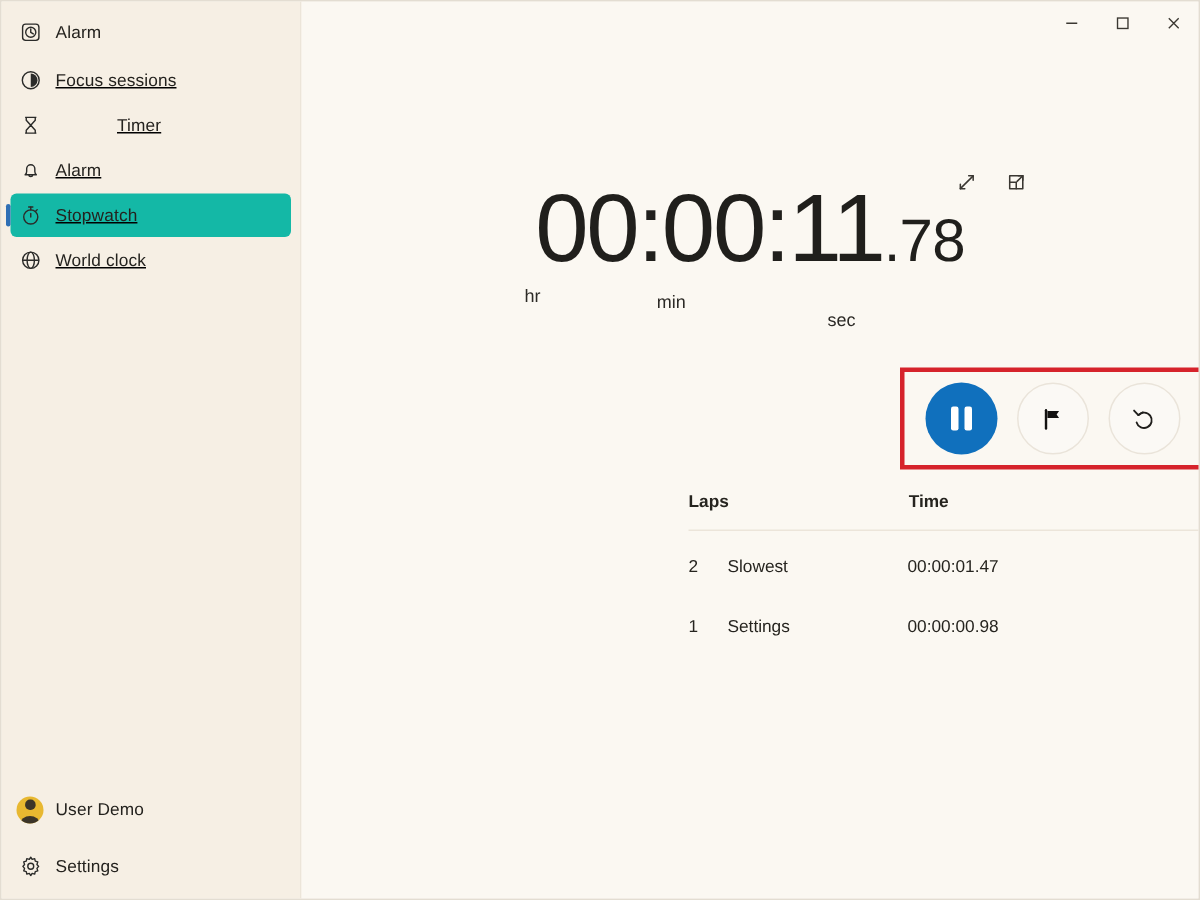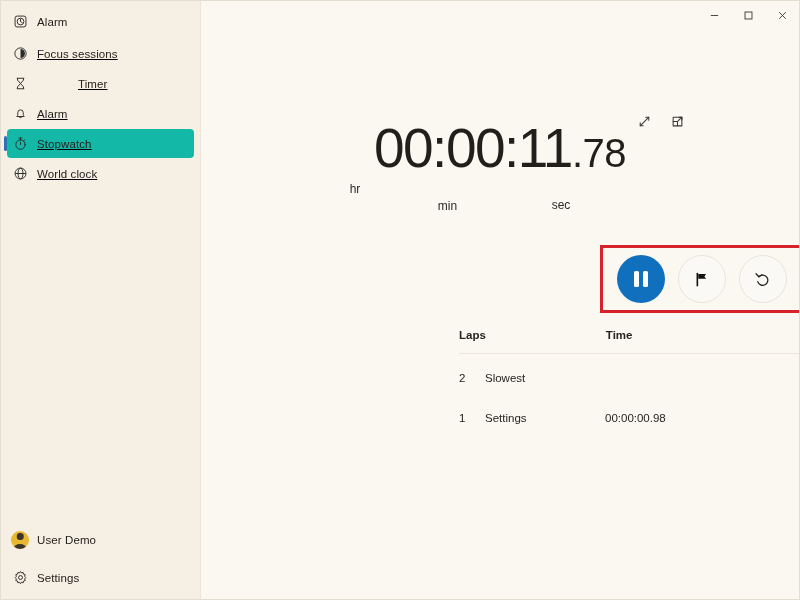--- a/index.html
+++ b/index.html
@@ -166,21 +166,21 @@
 
   
   #time-block {
     position: absolute;
     top: 122px;
     left: 0; right: 0;
     text-align: center;
     user-select: none;
   }
   #time-main {
-    font-size: 55px;
+    font-size: 64px;
     line-height: 0.92;
     font-weight: 300;
     color: #201f1c;
     letter-spacing: -1.5px;
     font-family: "Liberation Sans", sans-serif;
     display: inline-block;
   }
   #time-frac {
     font-size: 40px;
     font-weight: 300;
@@ -192,21 +192,21 @@
     height: 18px;
     margin-top: 6px;
   }
   #time-units span {
     position: absolute;
     font-size: 12px;
     color: #2c2a26;
     top: 0;
   }
   #unit-hr  { left: 0; right: 0; margin: 0 auto; transform: translateX(-145px); width: 40px; }
-  #unit-min { left: 0; right: 17px; margin: 17px auto; transform: translateX(-44px); width: 40px; }
+  #unit-min { left: 0; right: 17px; margin: 4px auto; transform: translateX(-44px); width: 40px; }
   #unit-sec { left: 4px; right: 0; margin: 16px auto; transform: translateX(59px); width: 40px; }
 
   
   #controls-highlight {
     position: absolute;
     left: 399px;
     top: 244px;
     width: 203px;
     height: 68px;
     border: 3px solid #d6232b;
@@ -481,20 +481,21 @@
         <span class="col-lap-n">Laps</span>
         <span class="col-lap-tag"></span>
         <span class="col-time">Time</span>
 
       </div>
       <div class="laps-divider"></div>
 
       <div class="lap-row">
         <span class="col-lap-n">2</span>
         <span class="col-lap-tag">Slowest</span>
+        <span class="col-time">00:00:01.47</span>
 
       </div>
 
       <div class="lap-row">
         <span class="col-lap-n">1</span>
         <span class="col-lap-tag">Settings</span>
         <span class="col-time">00:00:00.98</span>
 
       </div>
     </div>

